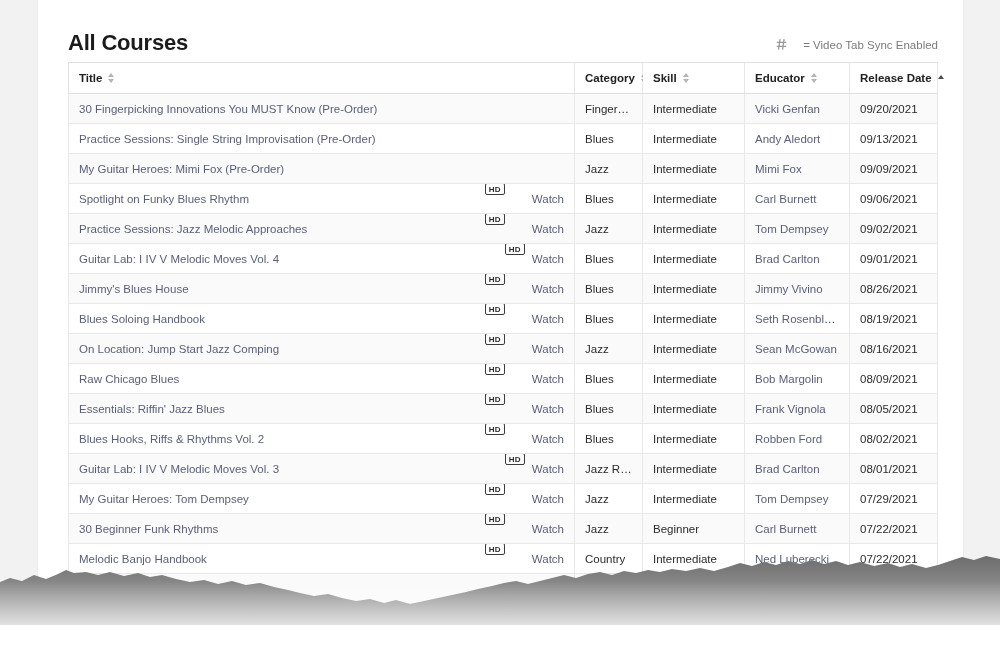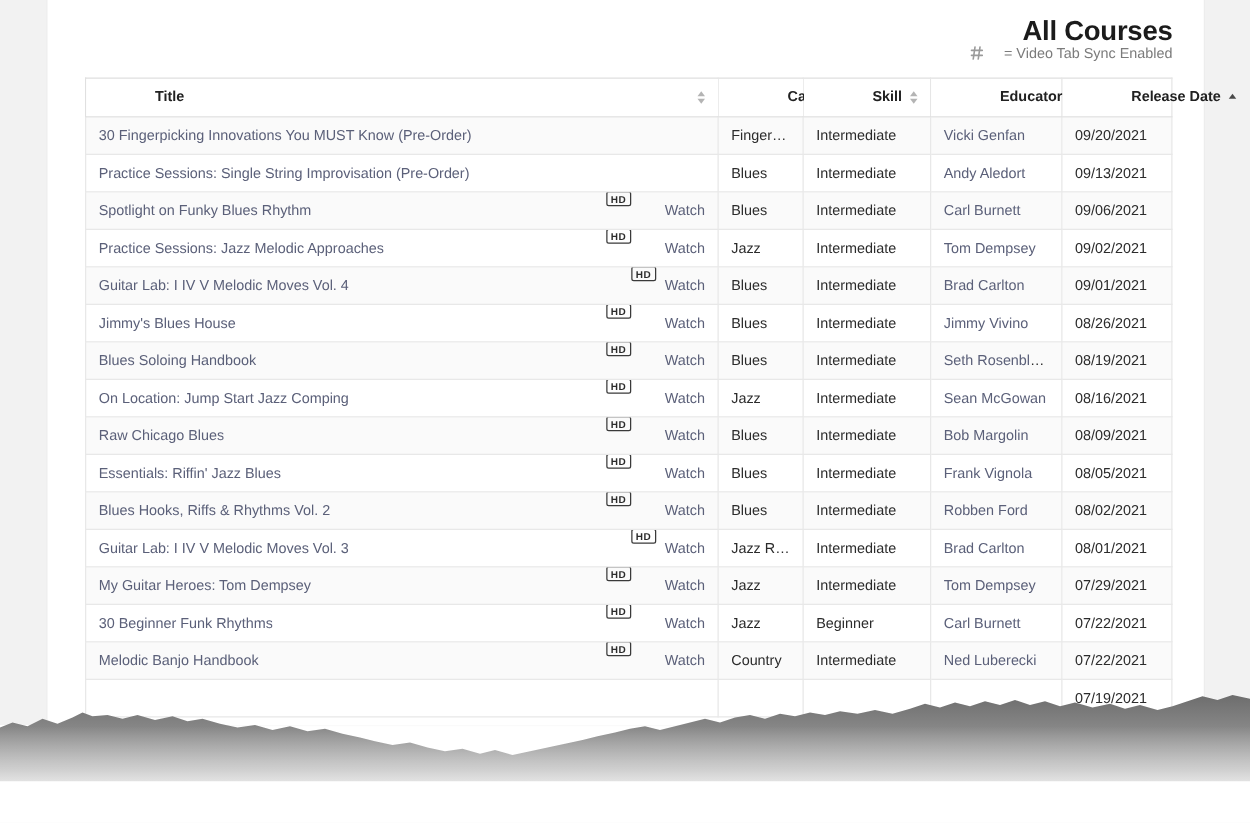--- a/index.html
+++ b/index.html
@@ -38,24 +38,23 @@
   }
 
   #card-inner {
     padding: 14px 25px 0 30px;
   }
 
   
   .head-bar {
     display: flex;
     align-items: flex-end;
-    justify-content: flex-start;
+    justify-content: space-between;
     height: 42px;
     padding-bottom: 2px;
-    flex-direction: column;
   }
   .page-title {
     font-size: 22px;
     font-weight: bold;
     color: #1b1b1b;
     letter-spacing: -0.2px;
     line-height: 1;
   }
   .legend {
     display: flex;
@@ -97,23 +96,22 @@
     border-right: 1px solid #e6e6e6;
     white-space: nowrap;
     position: relative;
     vertical-align: middle;
     height: 29px;
   }
   table.courses th:first-child { border-left: 1px solid #e0e0e0; }
   table.courses th .th-wrap {
     display: flex;
     align-items: center;
-    justify-content: space-between;
+    justify-content: flex-start;
     gap: 6px;
-    margin-left: 45px;
   }
 
   
   .sort {
     display: inline-flex;
     flex-direction: column;
     align-items: center;
     justify-content: center;
     line-height: 0;
     flex: 0 0 auto;
@@ -333,20 +331,32 @@
                 </div>
               </td>
               <td>Blues</td>
               <td>Intermediate</td>
               <td><a class="educator-link">Andy Aledort</a></td>
               <td class="date-cell">09/13/2021</td>
             </tr>
             <tr>
               <td class="title-cell">
                 <div class="title-inner">
+                  <a class="course-link">My Guitar Heroes: Mimi Fox (Pre-Order)</a>
+                  <div class="media"></div>
+                </div>
+              </td>
+              <td>Jazz</td>
+              <td>Intermediate</td>
+              <td><a class="educator-link">Mimi Fox</a></td>
+              <td class="date-cell">09/09/2021</td>
+            </tr>
+            <tr>
+              <td class="title-cell">
+                <div class="title-inner">
                   <a class="course-link">Spotlight on Funky Blues Rhythm</a>
                   <div class="media">
                     <span class="hd-badge">HD</span>
                     <span class="sync-icon">
                       <svg width="13" height="13" viewBox="0 0 13 13">
                         <g stroke="#8f8f8f" stroke-width="1.3" stroke-linecap="round">
                           <line x1="2.2" y1="4.3" x2="10.8" y2="4.3"></line>
                           <line x1="2.2" y1="8.3" x2="10.8" y2="8.3"></line>
                           <line x1="5.0" y1="1.6" x2="3.6" y2="11.2"></line>
                           <line x1="9.0" y1="1.6" x2="7.6" y2="11.2"></line>

